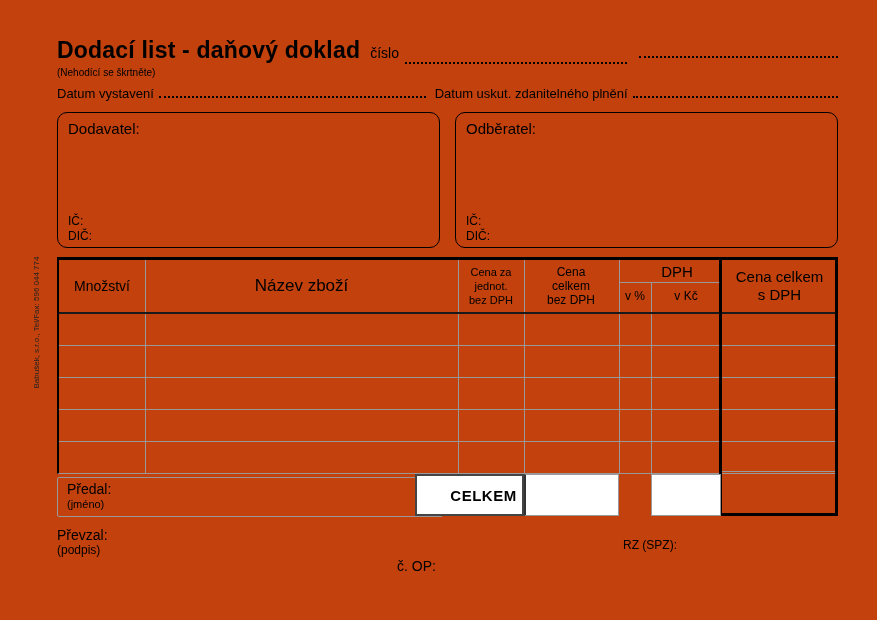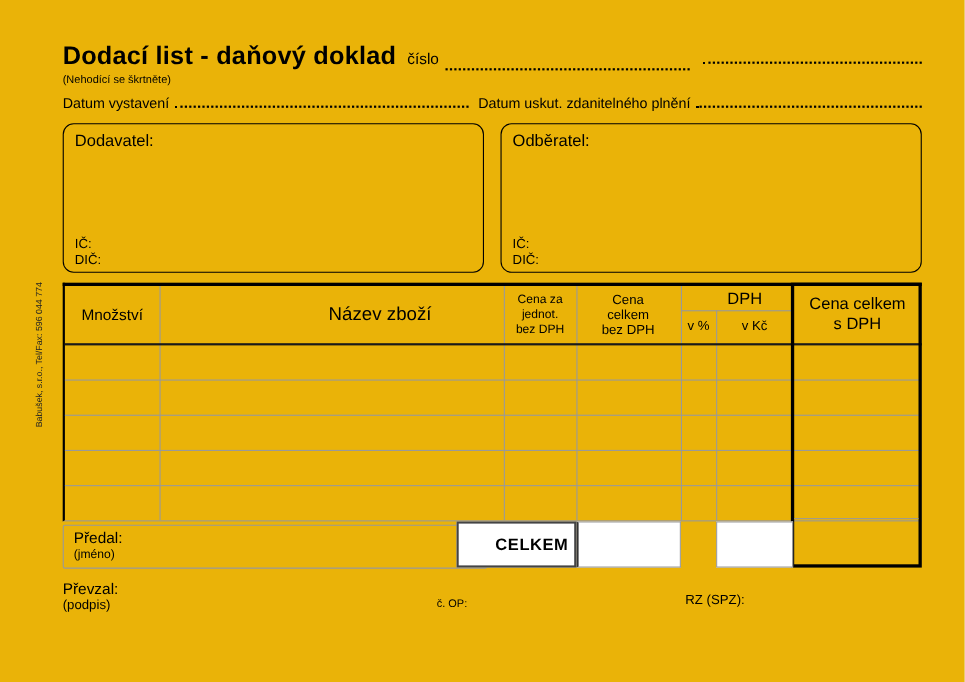--- a/index.html
+++ b/index.html
@@ -1,20 +1,20 @@
 <!DOCTYPE html>
 <html><head>
 <meta charset="utf-8">
 <style>
   * { margin:0; padding:0; box-sizing:border-box; }
   html,body { background:#e8e8e8; }
   .page {
     position:relative;
     width:877px; height:620px;
-    background:#eab308;
+    background:#c2410c;
     font-family:"Liberation Sans", sans-serif;
     color:#000;
     overflow:hidden;
   }
   
   .title-row {
     position:absolute; left:57px; top:36px; width:781px;
     display:flex; align-items:baseline; white-space:nowrap;
   }
   .doc-title { font-size:23px; font-weight:bold; letter-spacing:0.2px; line-height:28px; }
@@ -58,21 +58,21 @@
   .vline { position:absolute; top:0; bottom:0; width:1px; background:#999; }
   .vl-1 { left:86px; }
   .vl-2 { left:399px; }
   .vl-3 { left:465px; }
   .vl-4 { left:560px; }
   .vl-5 { left:592px; top:22px; }
   .header-bottom { position:absolute; left:0; right:0; top:52px; height:2px; background:#1a1a1a; }
   .dph-split { position:absolute; left:560px; width:102px; top:22px; height:1px; background:#999; }
   .hcell { position:absolute; text-align:center; }
   .hc-qty  { left:0; width:86px; top:0; height:52px; line-height:52px; font-size:14px; }
-  .hc-name { left:86px; width:313px; top:0; height:52px; line-height:52px; font-size:17px;margin-left:44px; }
+  .hc-name { left:86px; width:313px; top:0; height:52px; line-height:52px; font-size:17px; }
   .hc-unit { left:407px; width:50px; top:5px; font-size:11px; line-height:14px; }
   .hc-tex  { left:487px; width:50px; top:5px; font-size:12px; line-height:14px; }
   .hc-dph  { left:560px; width:116px; top:0; height:22px; line-height:23px; font-size:15px; }
   .hc-vpct { left:560px; width:32px; top:22px; height:30px; line-height:29px; font-size:12px; }
   .hc-vkc  { left:592px; width:70px; top:22px; height:30px; line-height:29px; font-size:12px; }
   .hc-tinc { left:662px; width:117px; top:0; height:52px; font-size:15px; line-height:18px;
              display:flex; align-items:center; justify-content:center; }
   .hc-tinc span { display:inline-block; width:92px; }
   .body-rows { position:absolute; left:0; right:0; top:54px; height:159px; display:flex; flex-direction:column; }
   .body-row { flex:1; }
@@ -101,21 +101,21 @@
     border:1px solid #999; border-left:2px solid #333; background:#fff;
   }
   .cell-vat-czk {
     position:absolute; left:651px; top:474px; width:70px; height:42px;
     border:1px solid #999; background:#fff;
   }
   
   .prevzal { position:absolute; left:57px; top:527px; }
   .prevzal-label { font-size:14px; line-height:17px; }
   .prevzal-note { font-size:12px; line-height:13px; }
-  .cop { position:absolute; left:397px; top:544px; font-size:10px; }
+  .cop { position:absolute; left:397px; top:558px; font-size:14px; }
   .rz  { position:absolute; left:623px; top:538px; font-size:12px; }
 </style>
 </head>
 <body>
 
 <div class="page">
 
   <div class="title-row">
     <div class="doc-title">Dodací list - daňový doklad</div>
     <span class="num-label">číslo</span>

